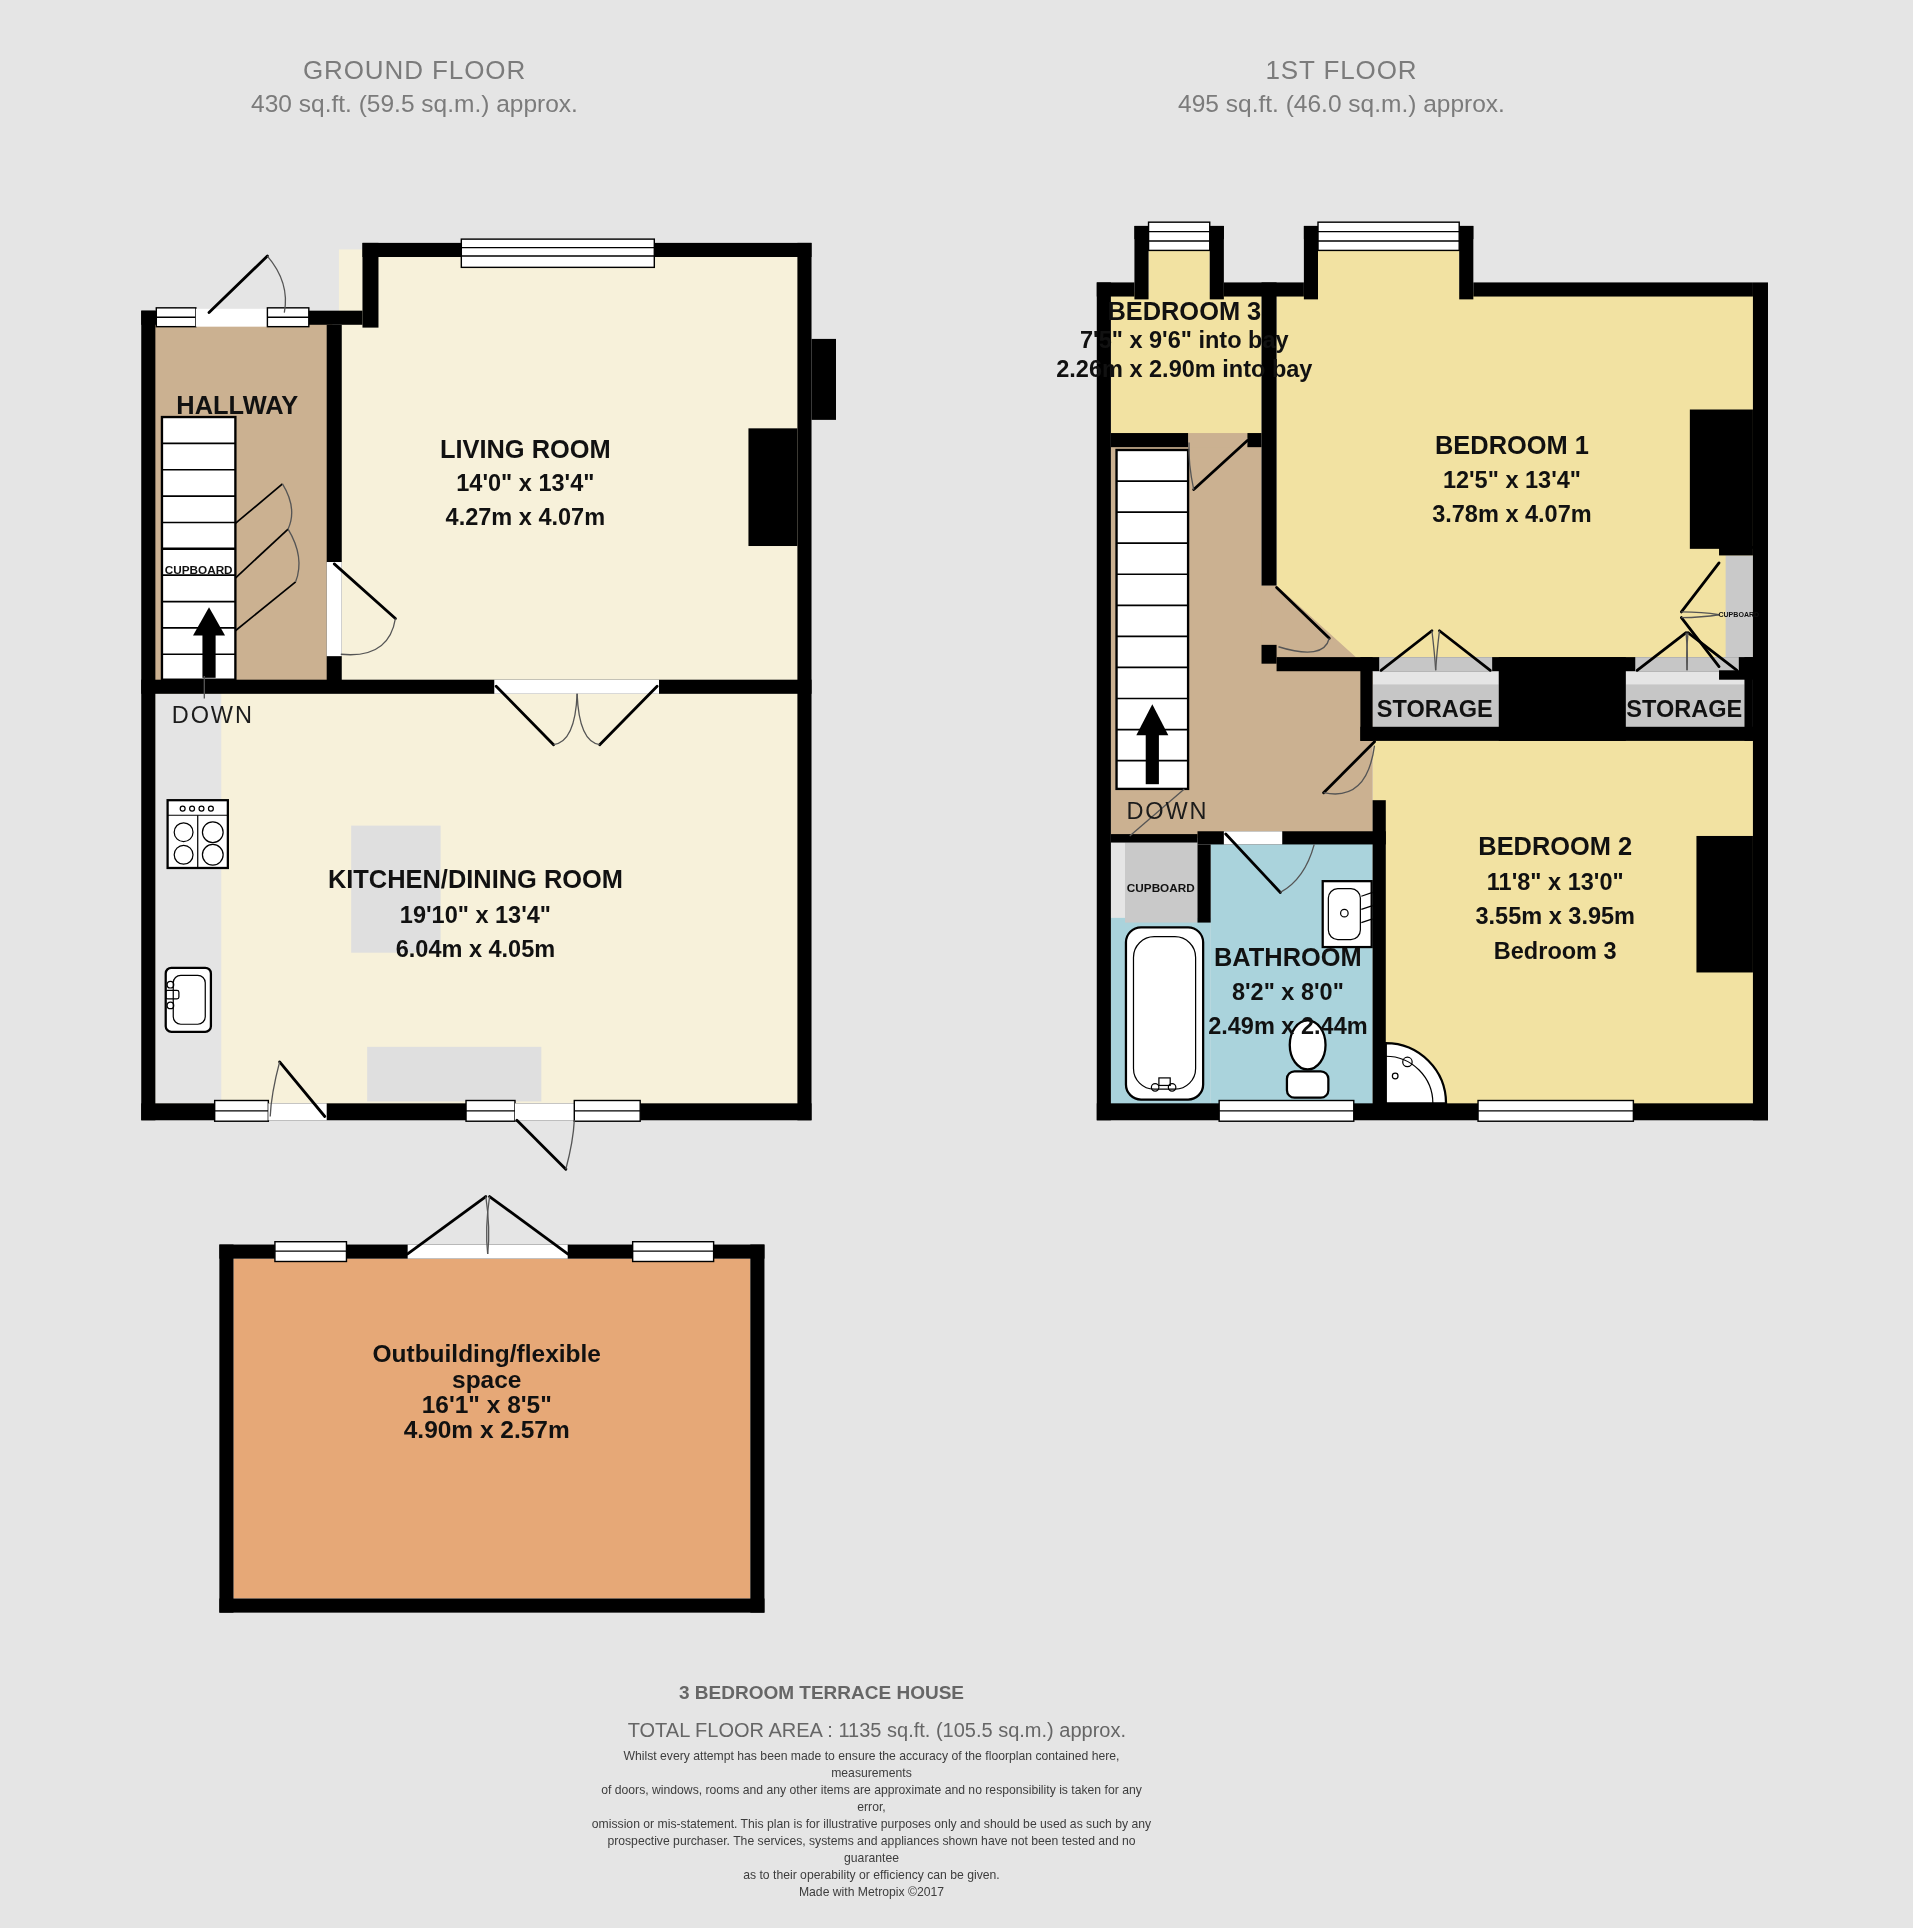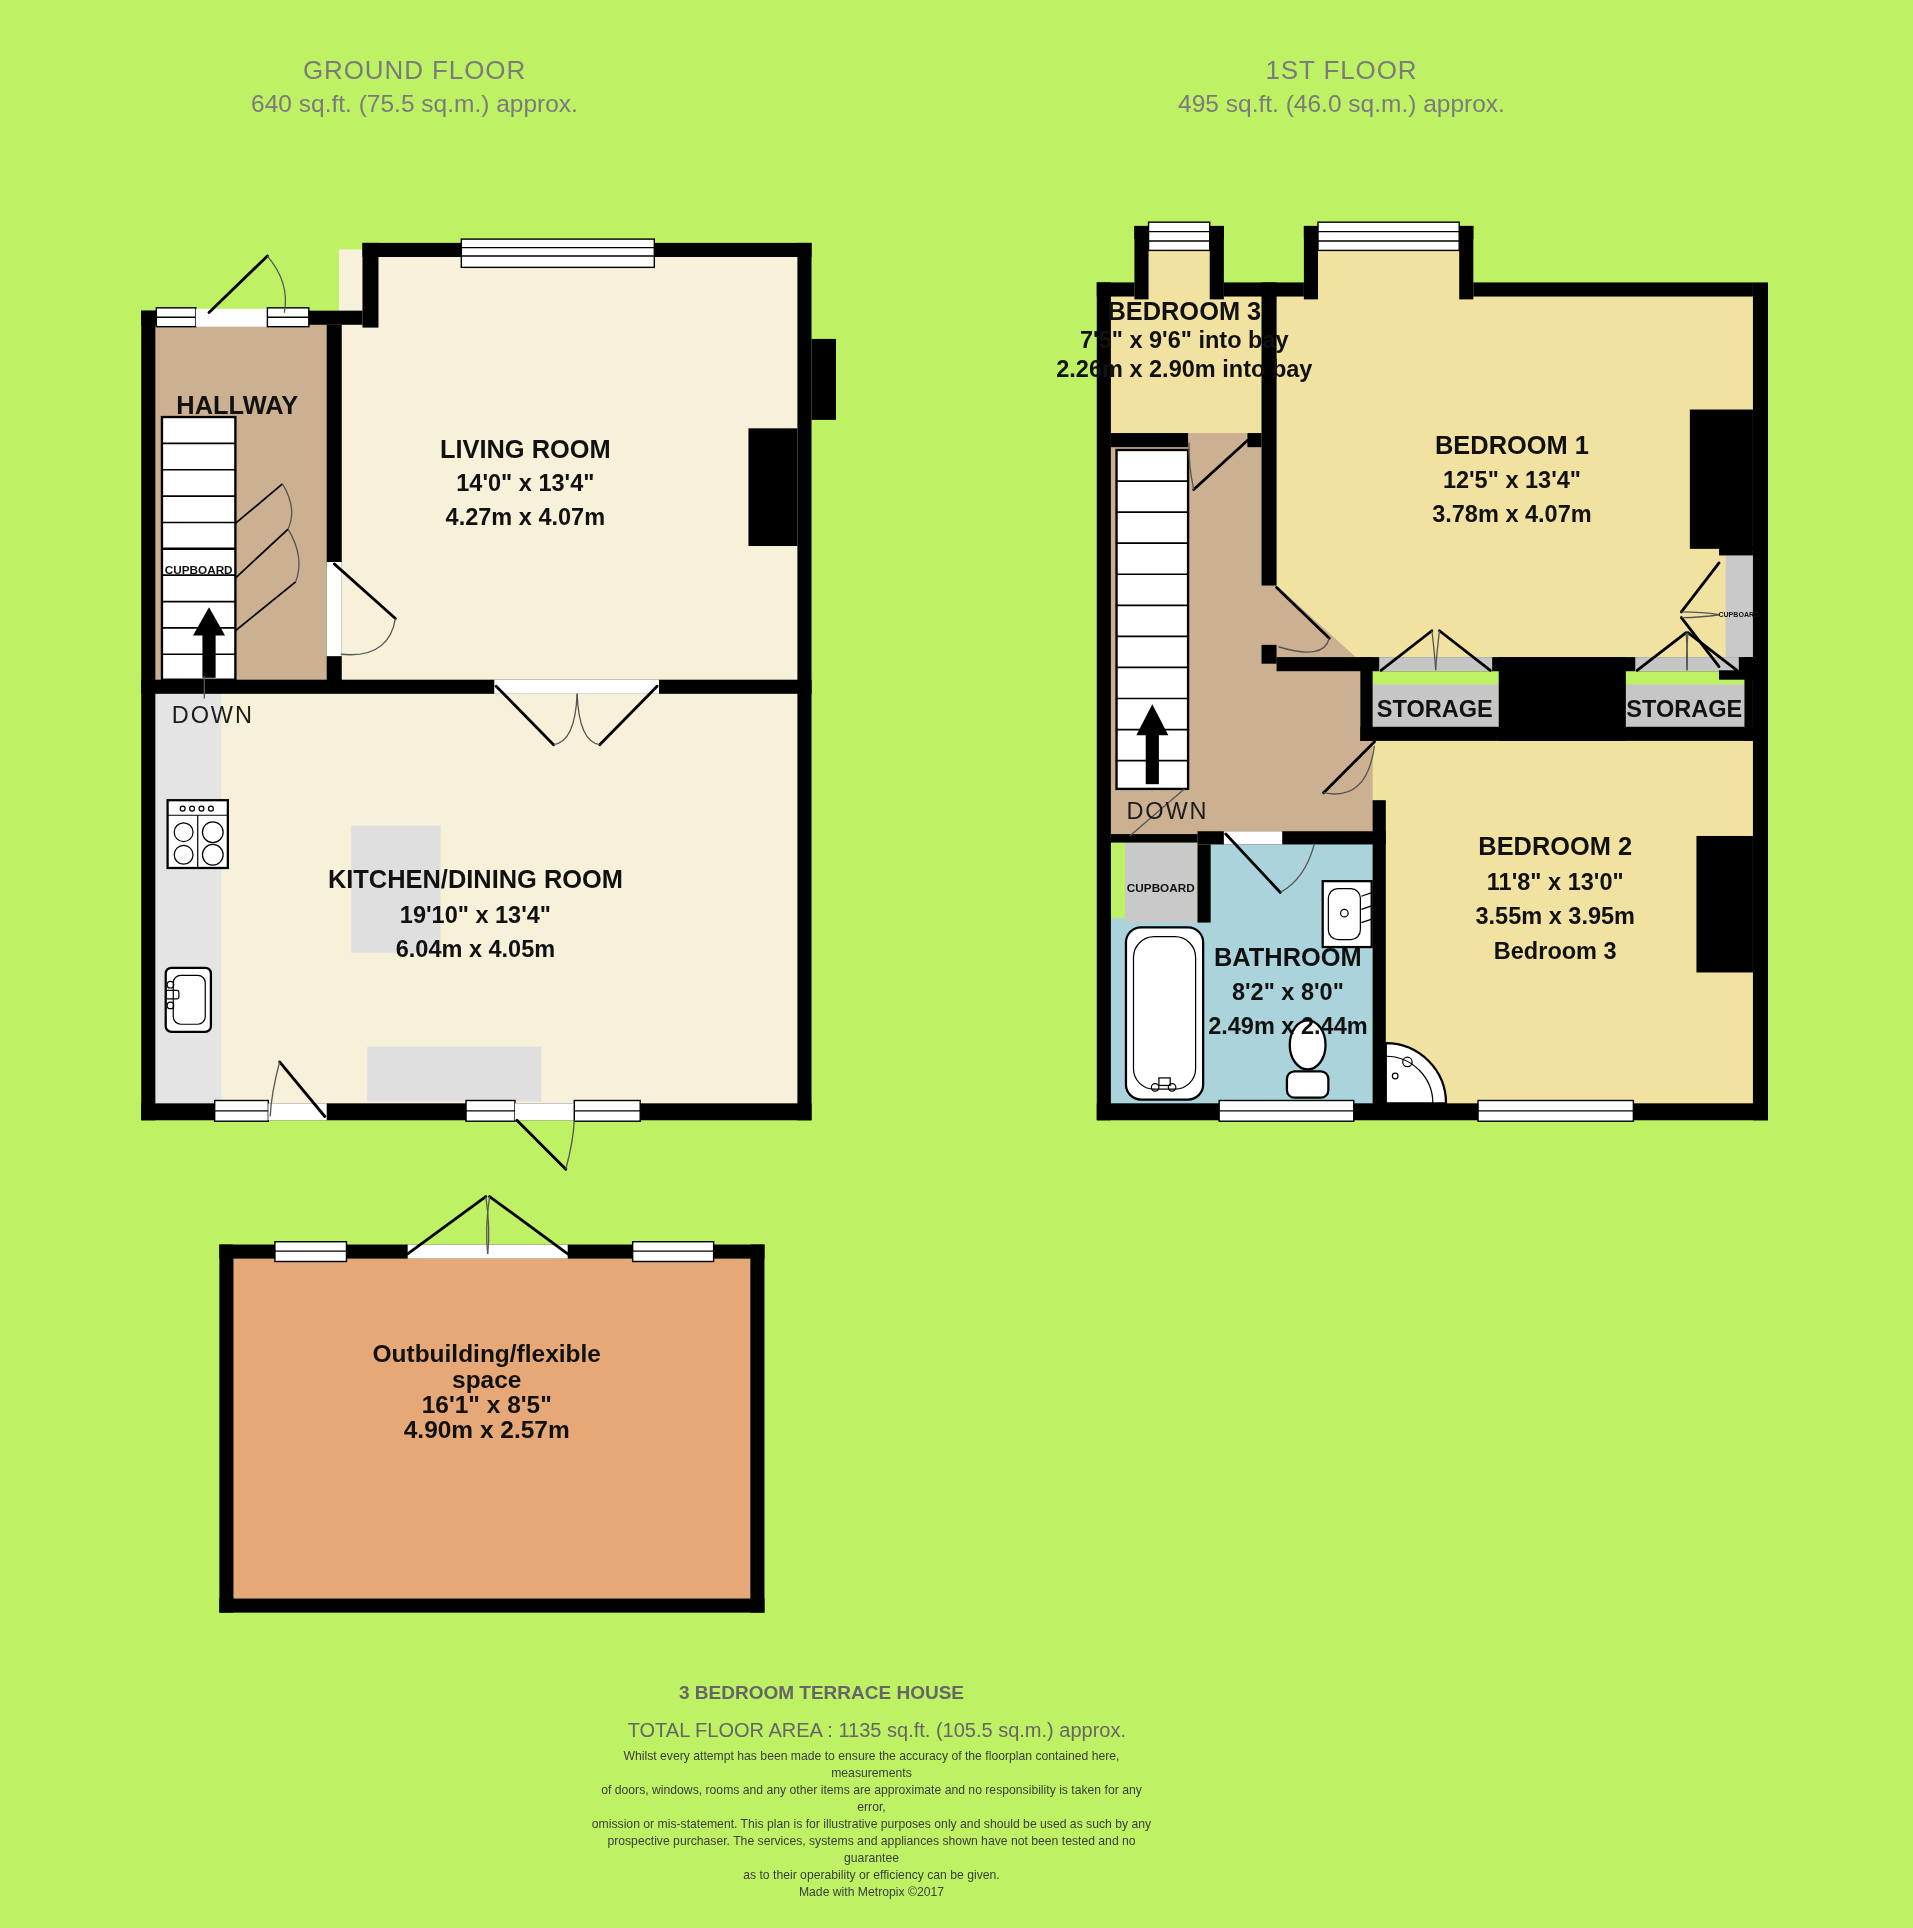--- a/index.html
+++ b/index.html
@@ -1,16 +1,16 @@
 <!DOCTYPE html>
 <html style="font-size:15px"><head>
 <meta charset="utf-8">
 <style>
   html,body{margin:0;padding:0;background:#fff;}
-  .page{position:relative;width:1913px;height:1928px;background:#bef264;overflow:hidden;
+  .page{position:relative;width:1913px;height:1928px;background:#e5e5e5;overflow:hidden;
         font-family:"Liberation Sans",sans-serif;}
   .page svg{position:absolute;left:0;top:0;}
   .titleblock{position:absolute;text-align:center;color:#7b7b7b;}
   .t1{font-size:26px;letter-spacing:0.9px;}
   .t2{font-size:24.5px;margin-top:3.8px;}
   .footer-type{position:absolute;left:539px;top:1682px;width:565px;text-align:center;
                font-size:19px;color:#666;font-weight:bold;}
   .footer-total{position:absolute;left:514px;top:1719px;width:612px;text-align:right;
                font-size:20px;color:#666;}
   .footer-disc{position:absolute;left:589px;top:1748px;width:565px;text-align:center;
@@ -37,21 +37,21 @@
   .smallt{font-size:12.5px;font-weight:bold;fill:#111;text-anchor:middle;}
   .tinyt{font-size:7.5px;font-weight:bold;fill:#111;text-anchor:middle;}
 </style>
 </head>
 <body>
 
 <div class="page">
 
   <div class="titleblock" style="left:132px;top:55px;width:565px;">
     <div class="t1">GROUND FLOOR</div>
-    <div class="t2">640 sq.ft. (75.5 sq.m.) approx.</div>
+    <div class="t2">430 sq.ft. (59.5 sq.m.) approx.</div>
   </div>
   <div class="titleblock" style="left:1059px;top:55px;width:565px;">
     <div class="t1">1ST FLOOR</div>
     <div class="t2">495 sq.ft. (46.0 sq.m.) approx.</div>
   </div>
 
   <svg width="1913" height="1928" viewBox="0 0 2032 2048">
 
     <g>
 

